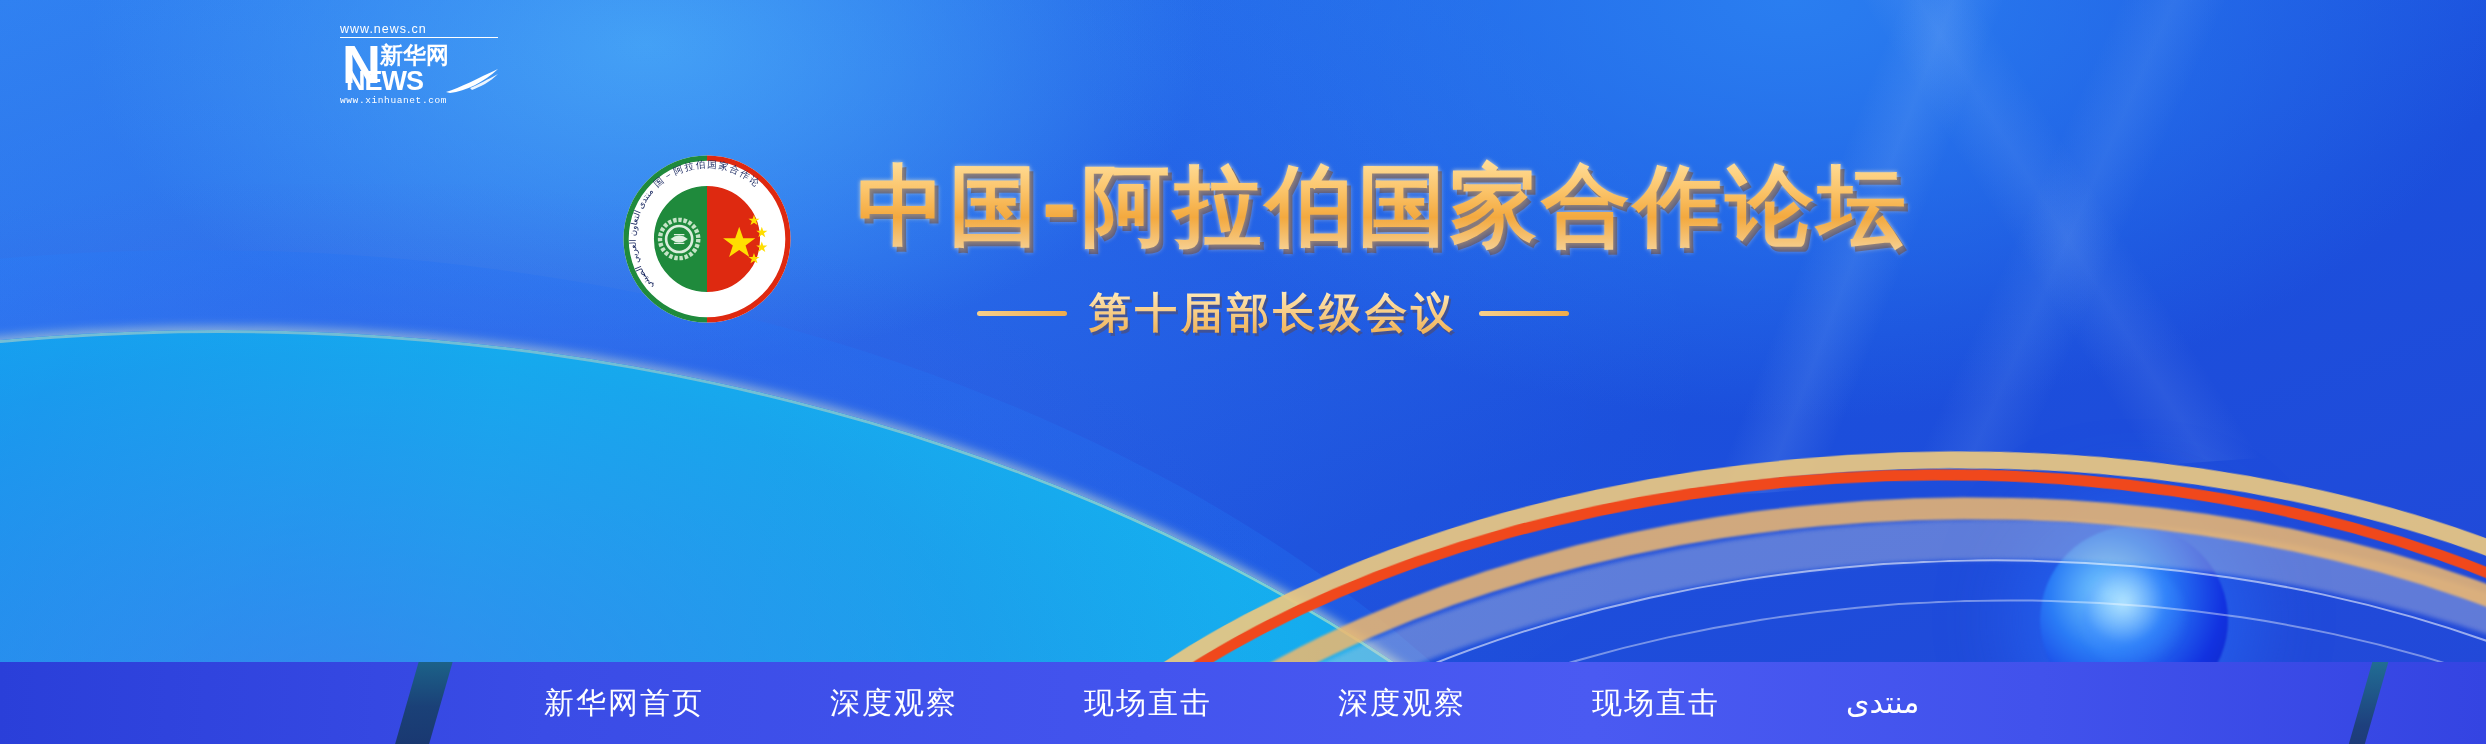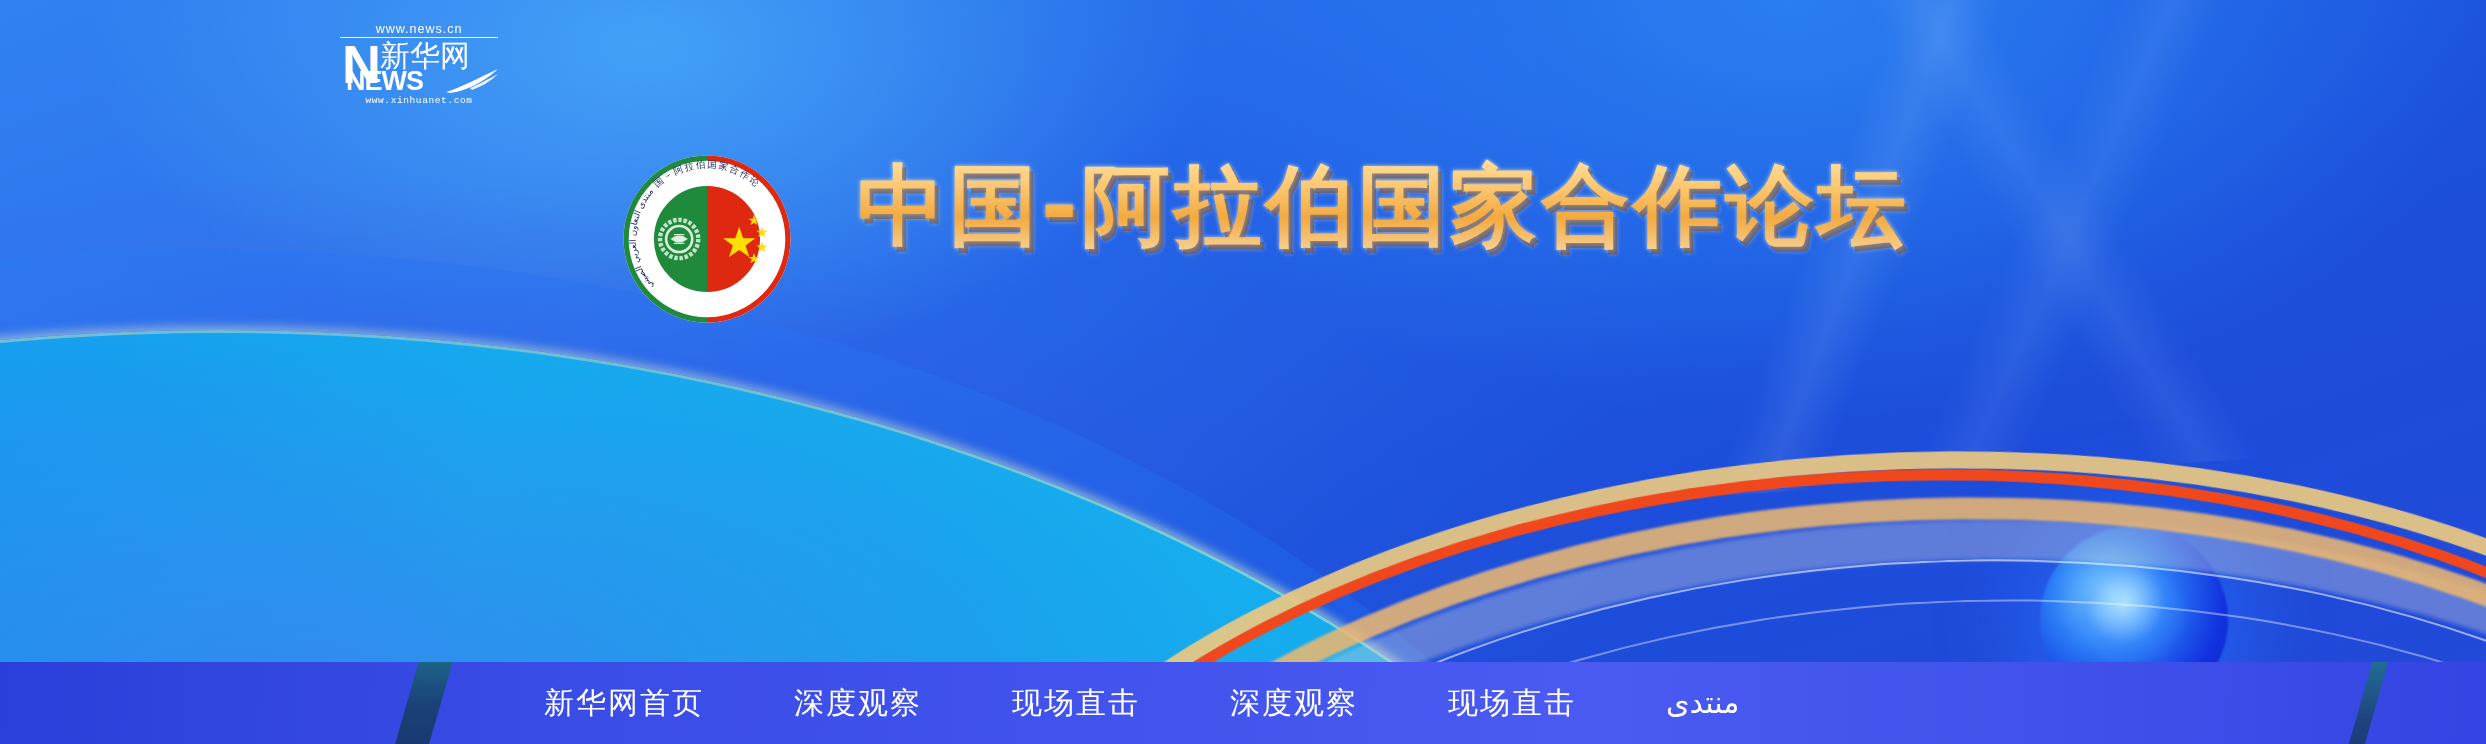--- a/index.html
+++ b/index.html
@@ -128,33 +128,33 @@
     position:absolute;right:300px;bottom:74px;width:104px;height:104px;border-radius:50%;
     background:radial-gradient(circle at 40% 35%, rgba(190,235,255,0.85) 0%, rgba(60,140,255,0.45) 45%, rgba(20,60,230,0) 75%);
     filter:blur(3px);
   }
 
   
   .xinhua-logo{
     position:absolute;left:340px;top:22px;width:158px;height:84px;
   }
   .logo-url-top,.logo-url-bot{
-    position:absolute;left:0;width:100%;text-align:center;color:#ffffff;
+    position:absolute;left:0;width:100%;text-align:left;color:#ffffff;
     font-family:"Liberation Sans","DejaVu Sans",sans-serif;letter-spacing:1px;
     white-space:nowrap;
   }
   .logo-url-top{top:0;font-size:12.5px;border-bottom:1.5px solid #fff;padding-bottom:1px;}
   .logo-url-bot{bottom:0;font-size:9.5px;letter-spacing:0.6px;font-family:Liberation Mono, monospace;}
   .logo-mark{position:absolute;left:0;top:20px;width:158px;height:50px;}
   .logo-N{
     position:absolute;left:2px;top:0;font-size:54px;line-height:44px;font-weight:bold;
     color:#fff;font-family:"Liberation Sans","DejaVu Sans",sans-serif;
   }
   .logo-cn{
-    position:absolute;left:40px;top:2px;font-size:30px;line-height:23px;font-weight:normal;color:#fff;
+    position:absolute;left:40px;top:2px;font-size:23px;line-height:23px;font-weight:bold;color:#fff;
     font-family:"DejaVu Sans","Liberation Sans",sans-serif;letter-spacing:0px;
   }
   .logo-news{
     position:absolute;left:6px;top:26px;font-size:27px;line-height:27px;font-weight:bold;
     color:#fff;letter-spacing:-1px;font-family:"Liberation Sans","DejaVu Sans",sans-serif;
   }
   .logo-swoosh{
     position:absolute;left:104px;top:26px;width:56px;height:26px;
   }
 
@@ -215,21 +215,21 @@
     opacity:.92;
   }
   .nav-diagonal-2{
     position:absolute;right:112px;top:-18px;width:16px;height:136px;
     background:linear-gradient(180deg,#1f7f92 0%,#1b3f72 60%,#1b2f66 100%);
     transform:skewX(-16deg);
     opacity:.9;
   }
   .nav-items{
     position:absolute;left:540px;top:0;height:82px;
-    display:flex;align-items:center;gap:82px;
+    display:flex;align-items:center;gap:118px;
   }
   .nav-item{
     color:#ffffff;font-size:30px;line-height:34px;letter-spacing:2px;
     font-family:"DejaVu Sans","Liberation Sans",sans-serif;
     white-space:nowrap;cursor:pointer;padding:6px 4px;
   }
 </style>
 </head>
 <body>
 
@@ -307,20 +307,25 @@
       <textPath href="#arcCNtop" startOffset="50%" text-anchor="middle">中国－阿拉伯国家合作论坛</textPath>
     </text>
     <text font-size="10" fill="#15245e" font-family="DejaVu Sans, sans-serif" letter-spacing="0.6">
       <textPath href="#arcAR" startOffset="50%" text-anchor="middle">منتدى التعاون العربي الصيني</textPath>
     </text>
   </svg>
 
   <div class="title-block">
     <div class="main-title">中国-阿拉伯国家合作论坛</div>
 
+    <div class="subtitle-row">
+      <span class="sub-rule"></span>
+      <span class="subtitle">第十届部长级会议</span>
+      <span class="sub-rule"></span>
+    </div>
 
   </div>
 
   <nav class="navbar">
     <div class="nav-diagonal"></div>
     <div class="nav-diagonal-2"></div>
     <div class="nav-items">
       <a class="nav-item">新华网首页</a>
       <a class="nav-item">深度观察</a>
       <a class="nav-item">现场直击</a>

